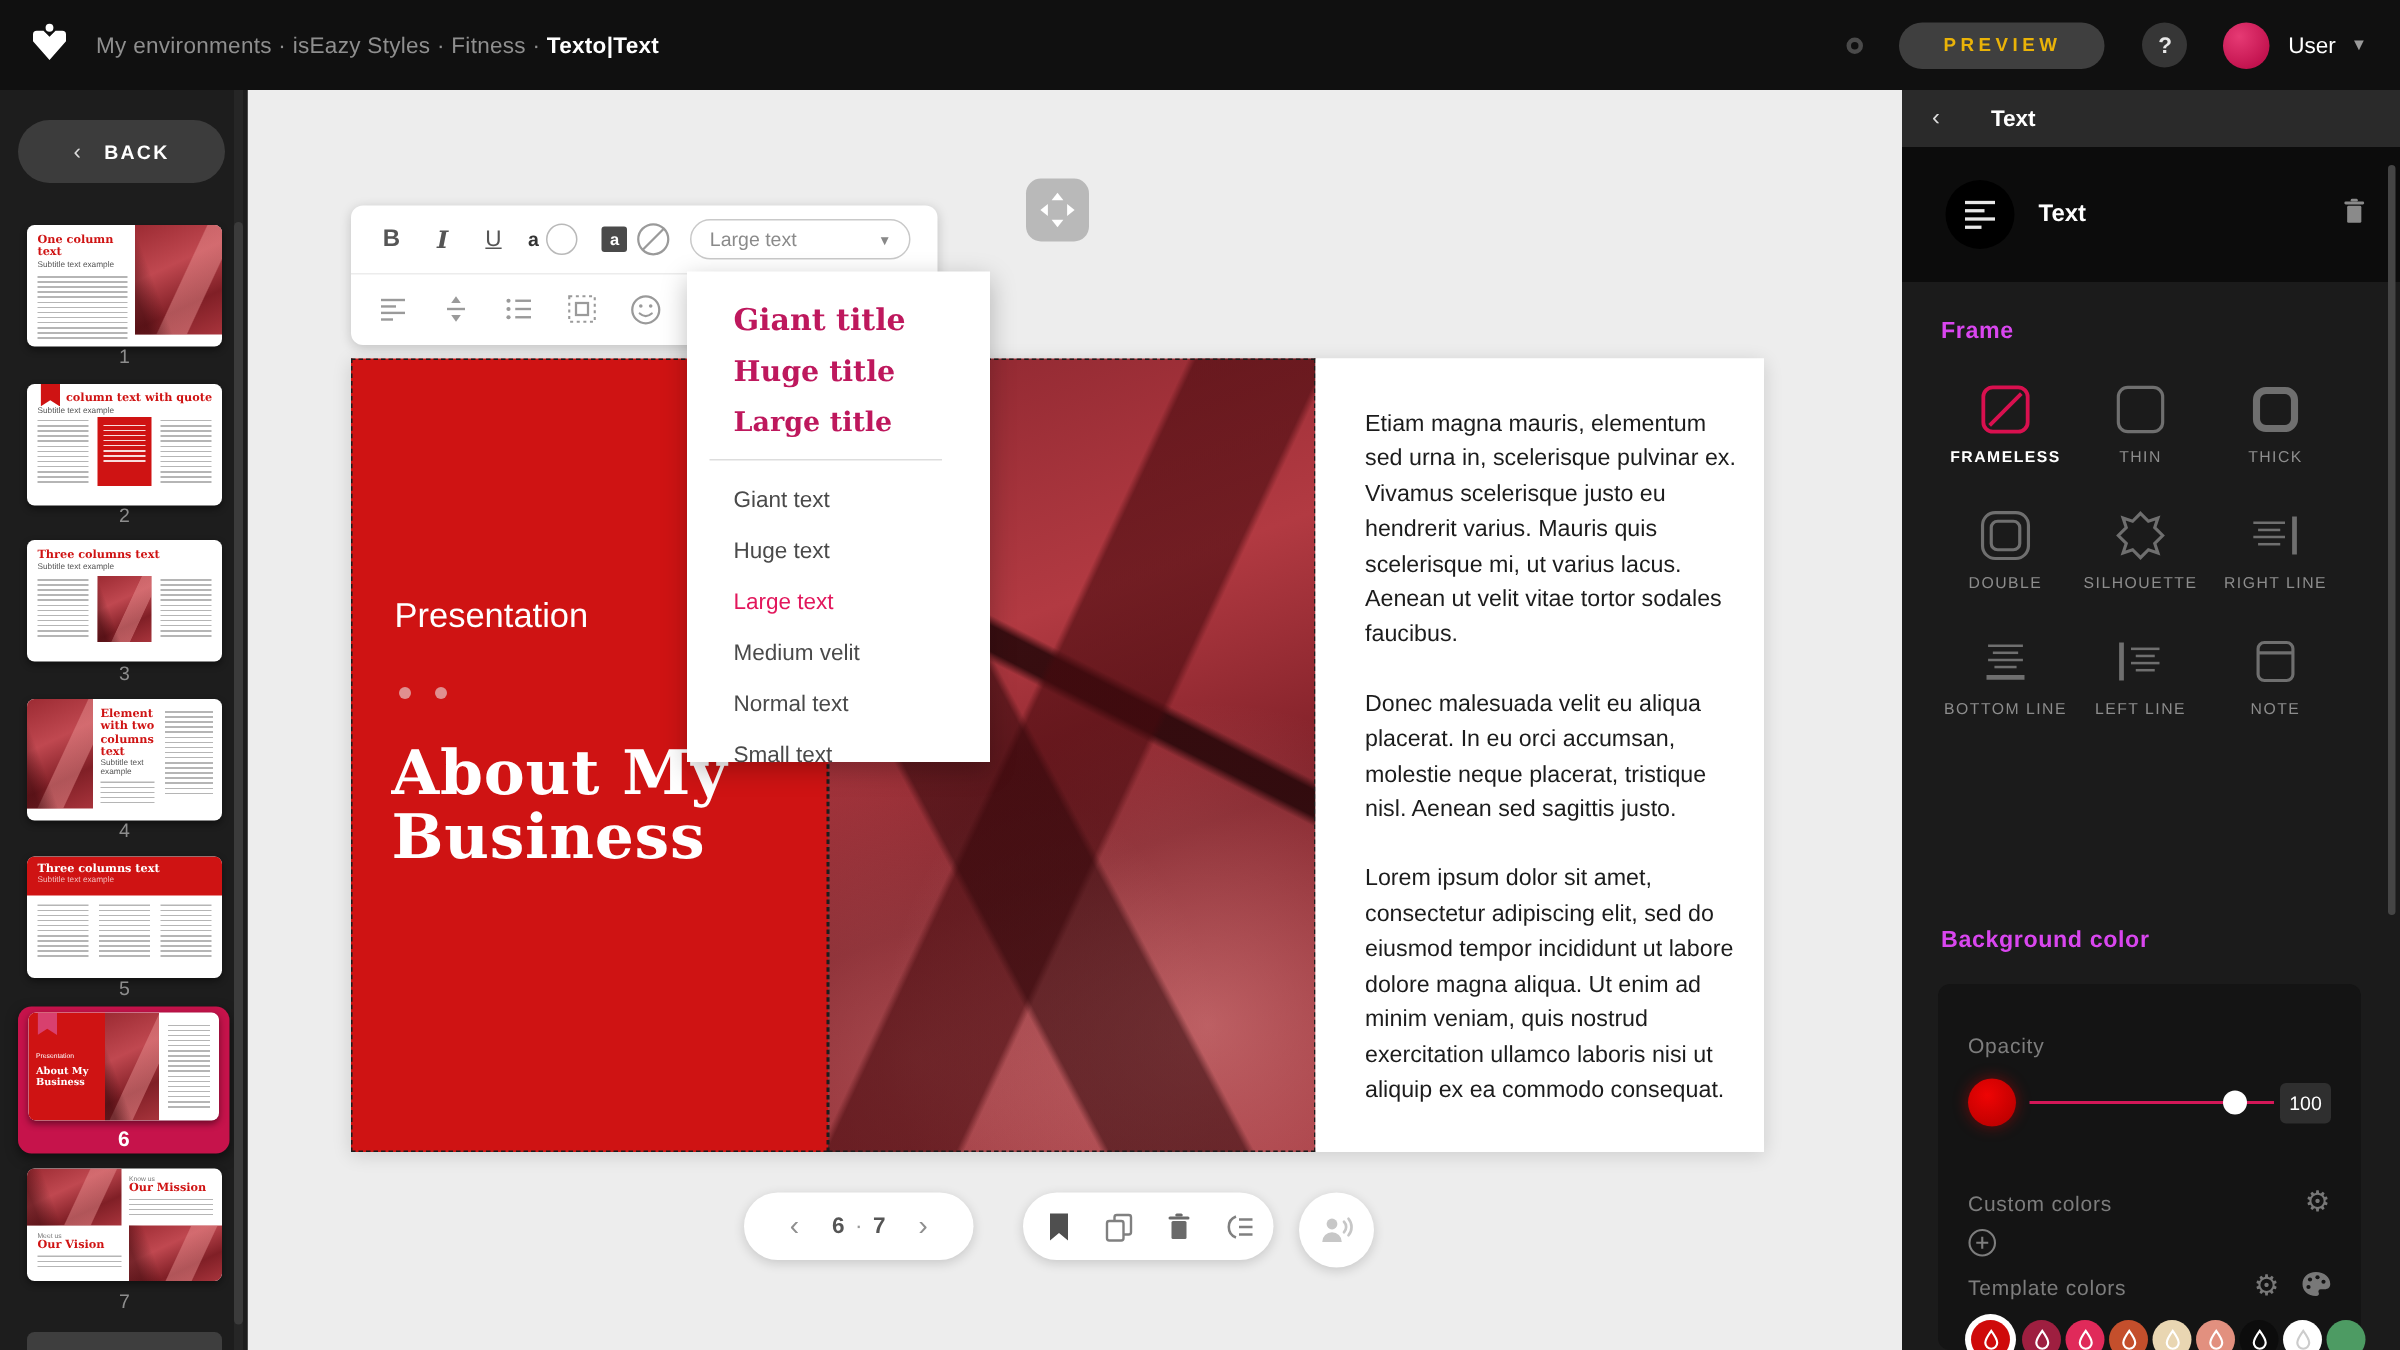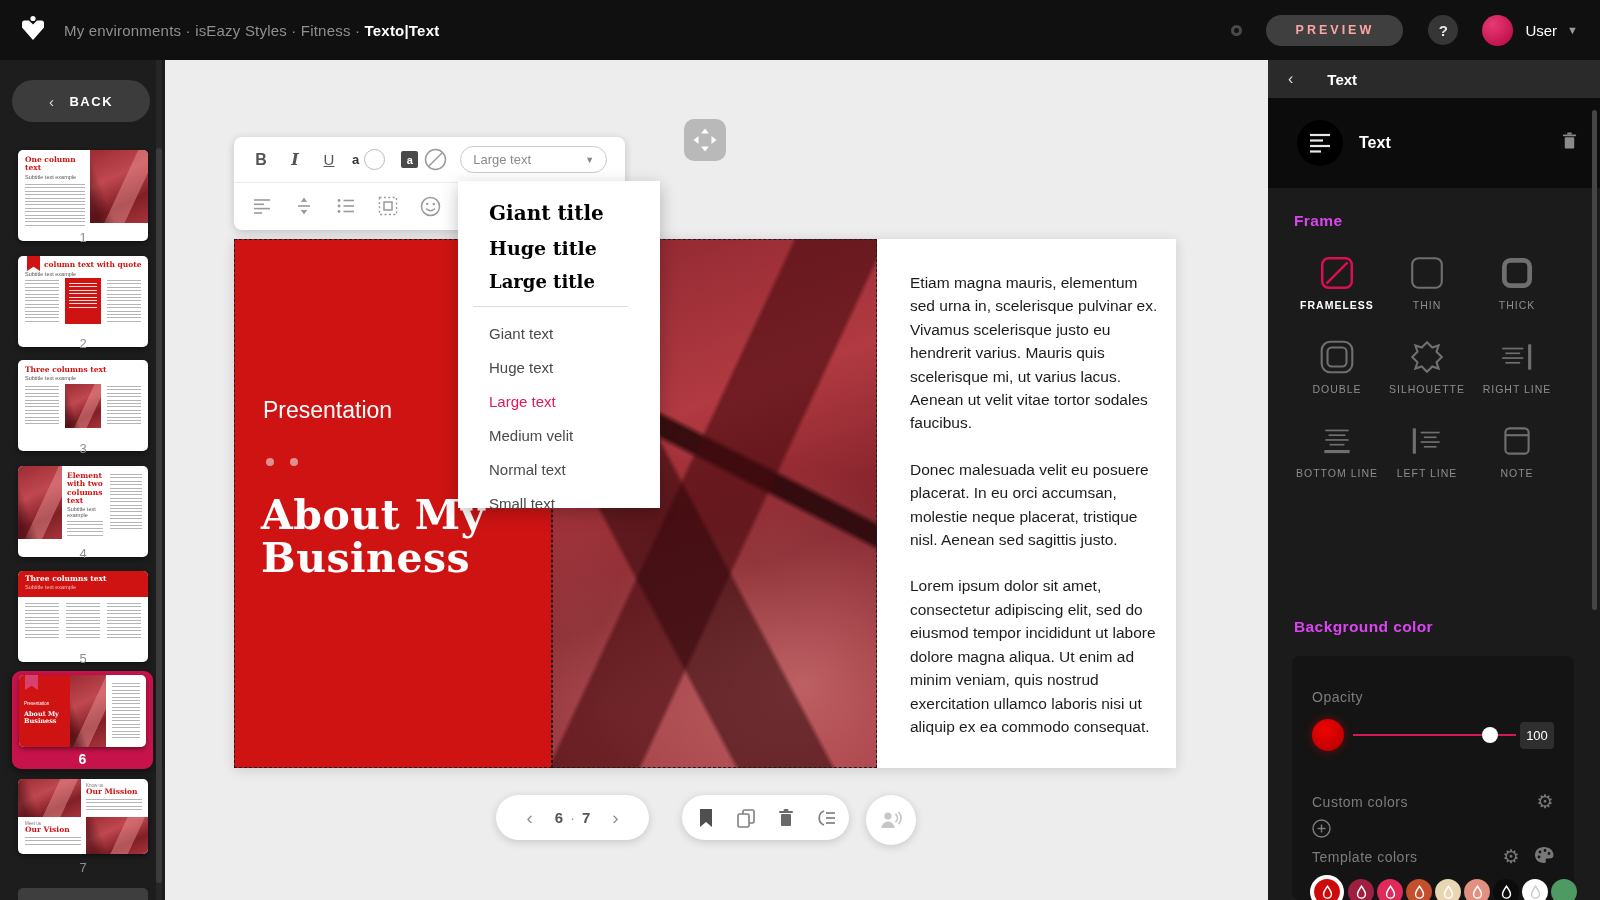--- a/index.html
+++ b/index.html
@@ -8,39 +8,39 @@
   #app{position:relative;width:1600px;height:900px}
   .abs{position:absolute}
 
   
   .topbar{left:0;top:0;width:1600px;height:60px;background:#101010;display:flex;align-items:center;z-index:60}
   .logo{margin-left:16px;width:34px;height:34px;flex:0 0 auto}
   .crumb{margin-left:14px;font-size:15px;color:#8f8f8f;letter-spacing:.2px}
   .crumb b{color:#fff;font-weight:700}
   .tb-right{position:absolute;right:0;top:0;height:60px;display:flex;align-items:center;gap:0}
   .statusdot{width:11px;height:11px;border-radius:50%;border:3px solid #4a4a4a;margin-right:24px}
-  .preview{width:137px;height:31px;border-radius:16px;background:#3f3f3f;color:#fca5a5;
+  .preview{width:137px;height:31px;border-radius:16px;background:#3f3f3f;color:#eab308;
     font-size:12.5px;font-weight:700;letter-spacing:3px;display:flex;align-items:center;justify-content:center;cursor:pointer}
   .helpbtn{width:30px;height:30px;border-radius:50%;background:#363636;color:#e8e8e8;font-size:15px;font-weight:700;
     display:flex;align-items:center;justify-content:center;margin-left:25px;cursor:pointer}
   .avatar{width:31px;height:31px;border-radius:50%;margin-left:24px;
     background:radial-gradient(circle at 35% 30%,#e63a74,#c2124e 75%)}
   .username{color:#fff;font-size:15px;margin-left:12px}
   .caret{color:#9a9a9a;font-size:11px;margin-left:10px;margin-right:22px}
 
   
   .sidebar{left:0;top:60px;width:165px;height:840px;background:#1d1d1d;z-index:40}
   .backbtn{position:absolute;left:12px;top:20px;width:138px;height:42px;border-radius:21px;background:#3c3c3c;
     color:#fff;display:flex;align-items:center;justify-content:center;gap:14px;font-size:13px;font-weight:700;
     letter-spacing:1.5px;cursor:pointer}
   .backbtn .chev{font-size:15px;font-weight:400;color:#ddd}
   .sb-scroll{position:absolute;right:3px;top:0;width:6px;height:840px;background:#262626}
   .sb-thumbpos{position:absolute;right:3px;top:88px;width:6px;height:735px;border-radius:3px;background:#3b3b3b}
 
-  .thumb{position:absolute;left:18px;width:130px;height:91px;background:#fff;border-radius:5px;
+  .thumb{position:absolute;left:18px;width:130px;height:81px;background:#fff;border-radius:5px;
     box-shadow:0 2px 5px rgba(0,0,0,.45);overflow:hidden;cursor:pointer}
   .tnum{position:absolute;left:18px;width:130px;text-align:center;color:#8d8d8d;font-size:13px}
   .ttitle{font-family:"DejaVu Serif",serif;font-weight:700;color:#cf1313;font-size:7.5px;line-height:1.1}
   .tsub{color:#555;font-size:5.5px;margin-top:1px}
   .flines{background:repeating-linear-gradient(#b5b5b5 0 1px,transparent 1px 3.4px)}
   .flines-w{background:repeating-linear-gradient(rgba(255,255,255,.85) 0 1px,transparent 1px 3.4px)}
   .timg{background:
     linear-gradient(70deg,rgba(50,5,8,.5) 12%,transparent 30%),
     linear-gradient(115deg,transparent 52%,rgba(235,150,150,.45) 53% 74%,transparent 75%),
     linear-gradient(155deg,#9c2b33 0%,#c04850 38%,#801f26 70%,#a8343c 100%)}
@@ -73,21 +73,21 @@
   .sizesel{margin-left:13px;width:147px;height:27px;border:1px solid #c9c9c9;border-radius:14px;display:flex;
     align-items:center;padding:0 12px;color:#8a8a8a;font-size:13px;cursor:pointer}
   .sizesel .sc{margin-left:auto;color:#888;font-size:9px}
   .tb-row2{gap:2px}
   .tb-row2 .tbtn{width:40px;height:40px}
   .tb-row2 .tbtn:first-child{margin-left:8px}
 
   .menu{position:absolute;left:293px;top:121px;width:202px;height:327px;background:#fff;
     box-shadow:0 5px 16px rgba(0,0,0,.25);z-index:30;padding:14px 0 0 31px}
   .mi{cursor:pointer;margin-bottom:0}
-  .mi-title{font-family:"DejaVu Serif",serif;font-weight:700;color:#000000}
+  .mi-title{font-family:"DejaVu Serif",serif;font-weight:700;color:#be185d}
   .mi1{font-size:20px;padding:6px 0}
   .mi2{font-size:19px;padding:6px 0}
   .mi3{font-size:18px;padding:6px 0}
   .mdivider{width:155px;height:1px;background:#ddd;margin:8px 0 9px -14px;position:relative;left:-2px}
   .mi-text{font-size:15px;color:#4a4a4a;padding:8.5px 0}
   .mi-sel{color:#e2175c}
 
   .slide{position:absolute;left:69px;top:179px;width:942px;height:529px;box-shadow:0 2px 12px rgba(0,0,0,.14);background:#fff}
   .s-red{position:absolute;left:0;top:0;width:318px;height:529px;background:#cf1313;outline:1.5px dashed #1d1d1d;outline-offset:-1px}
   .s-kicker{position:absolute;left:29px;top:158px;color:#fff;font-size:23px}
@@ -374,21 +374,21 @@
         <div class="s-kicker">Presentation</div>
         <div class="s-dots">
             <i></i>
             <i></i>
           </div>
         <div class="s-title">About My Business</div>
       </div>
       <div class="s-img"></div>
       <div class="s-text">
         <p>Etiam magna mauris, elementum sed urna in, scelerisque pulvinar ex. Vivamus scelerisque justo eu hendrerit varius. Mauris quis scelerisque mi, ut varius lacus. Aenean ut velit vitae tortor sodales faucibus.</p>
-        <p>Donec malesuada velit eu posuere placerat. In eu orci accumsan, molestie neque placerat, tristique nisl. Aenean sed sagittis justo.</p>
+        <p>Donec malesuada velit eu aliqua placerat. In eu orci accumsan, molestie neque placerat, tristique nisl. Aenean sed sagittis justo.</p>
         <p>Lorem ipsum dolor sit amet, consectetur adipiscing elit, sed do eiusmod tempor incididunt ut labore dolore magna aliqua. Ut enim ad minim veniam, quis nostrud exercitation ullamco laboris nisi ut aliquip ex ea commodo consequat.</p>
       </div>
     </div>
 
     <div class="pill pager">
       <span class="pchev">‹</span>
       <span class="pnum">6</span>
       <span class="psep">·</span>
       <span class="pnum">7</span>
       <span class="pchev">›</span>

